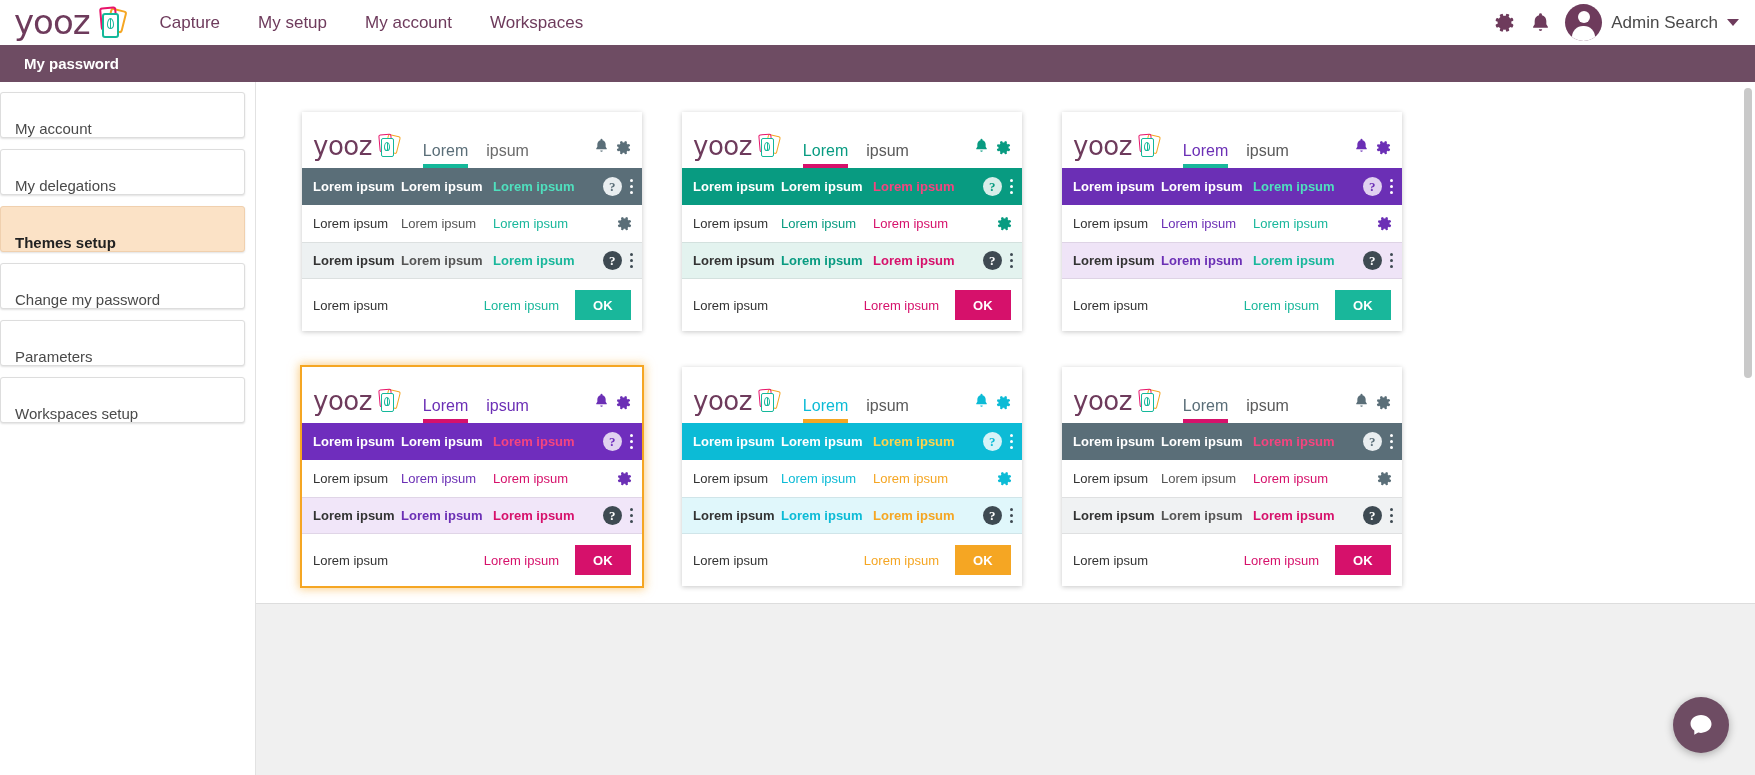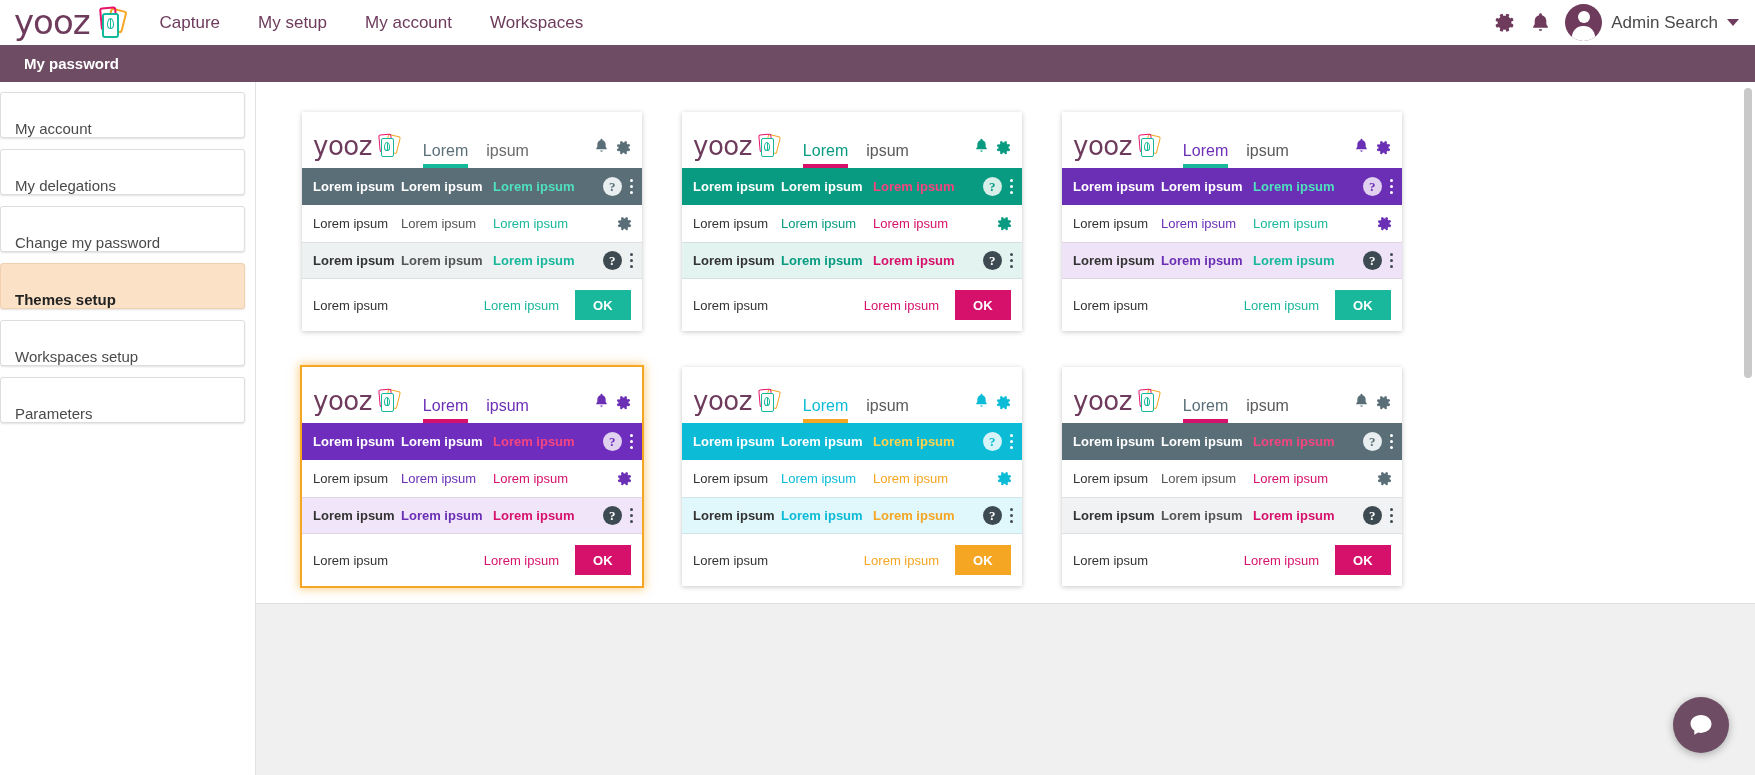--- a/index.html
+++ b/index.html
@@ -272,31 +272,31 @@
 
 <div class="body-wrap">
 
   <aside class="sidebar" id="sidebar">
       <div class="side-item">
         <span>My account</span>
       </div>
       <div class="side-item">
         <span>My delegations</span>
       </div>
-      <div class="side-item">
-        <span>Change my password</span>
-      </div>
       <div class="side-item active">
         <span>Themes setup</span>
       </div>
       <div class="side-item">
-        <span>Workspaces setup</span>
+        <span>Change my password</span>
       </div>
       <div class="side-item">
         <span>Parameters</span>
+      </div>
+      <div class="side-item">
+        <span>Workspaces setup</span>
       </div>
     </aside>
 
   <section class="content">
     <div class="content-inner">
       <div class="grid" id="grid">
           <div class="card">
             <div class="card-head">
               <div class="mini-brand">
                 <span class="mini-word">yooz</span>

